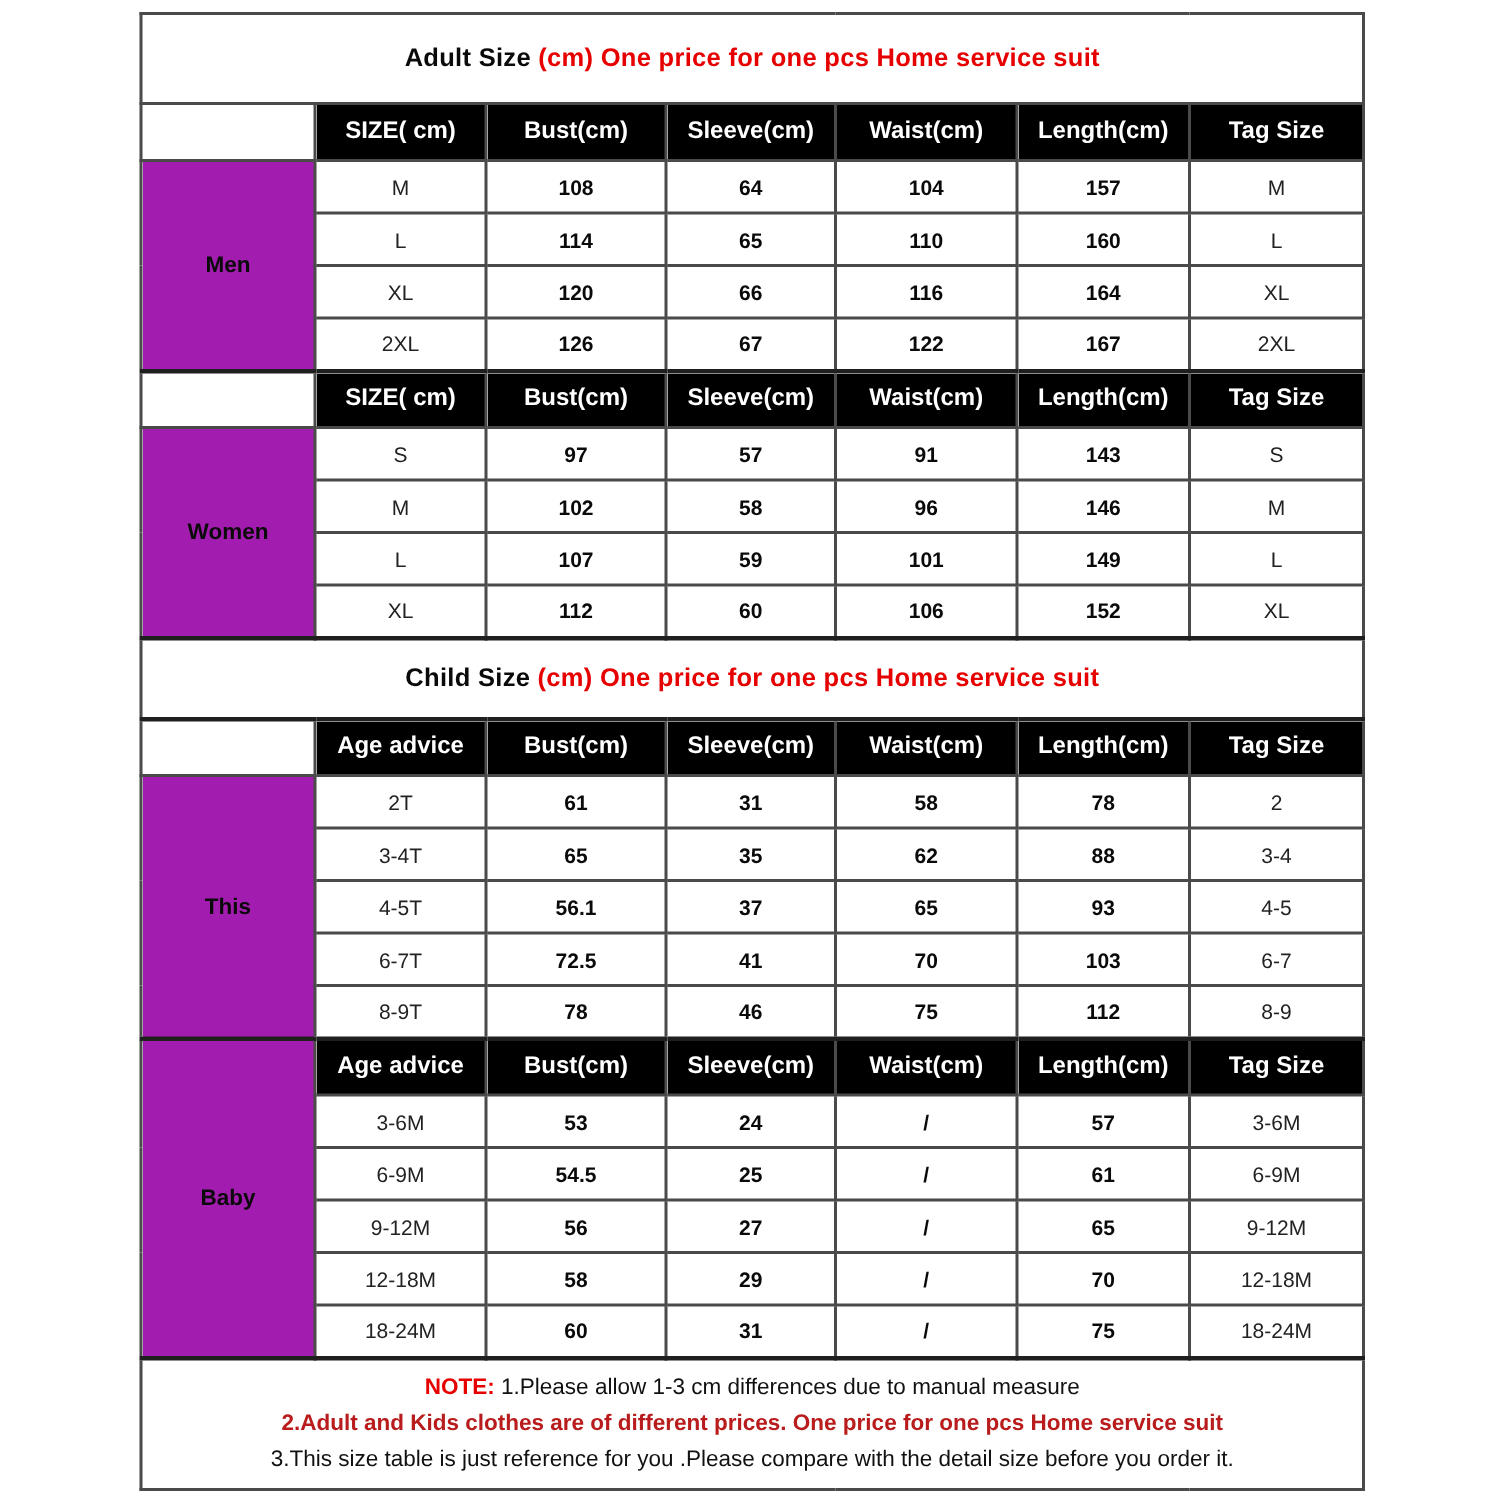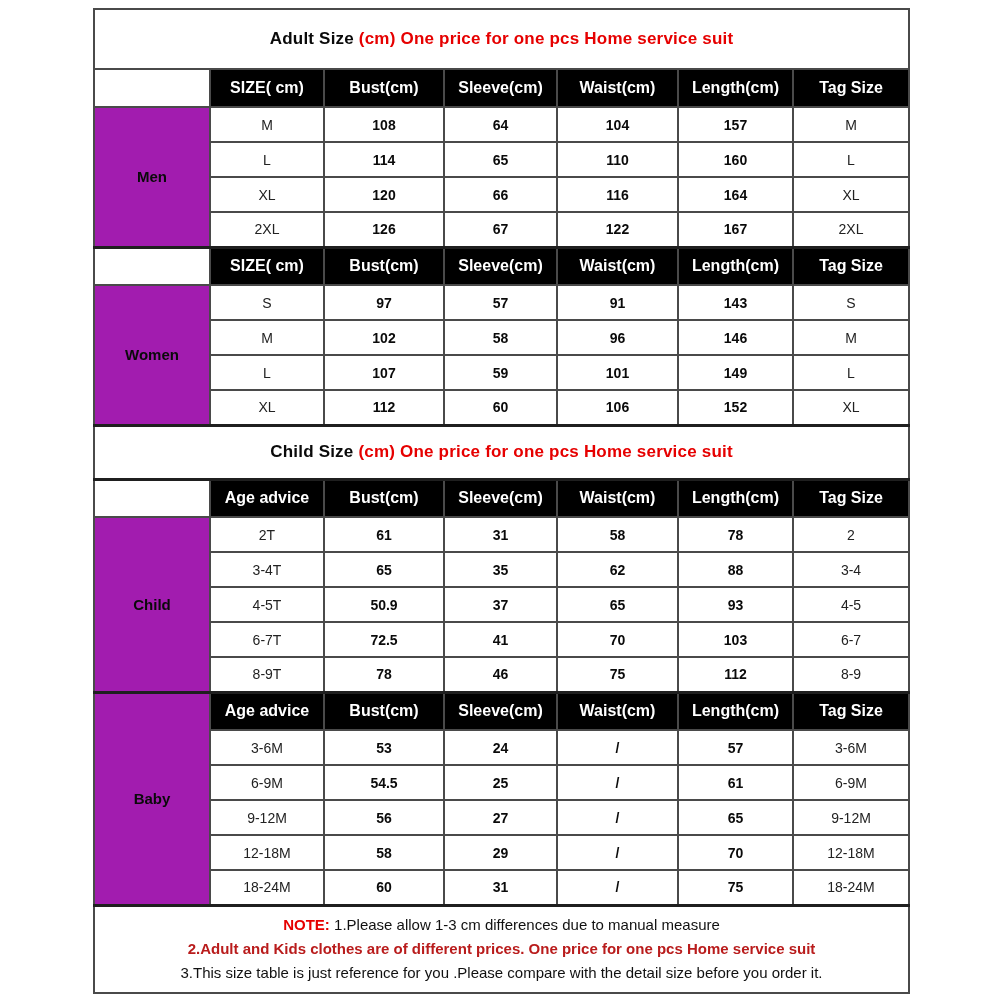--- a/index.html
+++ b/index.html
@@ -143,39 +143,39 @@
     <td class="blank"></td>
     <th>Age advice</th>
     <th>Bust(cm)</th>
     <th>Sleeve(cm)</th>
     <th>Waist(cm)</th>
     <th>Length(cm)</th>
     <th>Tag Size</th>
   </tr>
 
   <tr class="data">
-    <td class="group" rowspan="5">Child</td>
+    <td class="group" rowspan="5">This</td>
     <td class="size">2T</td>
     <td class="num">61</td>
     <td class="num">31</td>
     <td class="num">58</td>
     <td class="num">78</td>
     <td class="tag">2</td>
   </tr>
   <tr class="data">
     <td class="size">3-4T</td>
     <td class="num">65</td>
     <td class="num">35</td>
     <td class="num">62</td>
     <td class="num">88</td>
     <td class="tag">3-4</td>
   </tr>
   <tr class="data">
     <td class="size">4-5T</td>
-    <td class="num">50.9</td>
+    <td class="num">56.1</td>
     <td class="num">37</td>
     <td class="num">65</td>
     <td class="num">93</td>
     <td class="tag">4-5</td>
   </tr>
   <tr class="data">
     <td class="size">6-7T</td>
     <td class="num">72.5</td>
     <td class="num">41</td>
     <td class="num">70</td>

